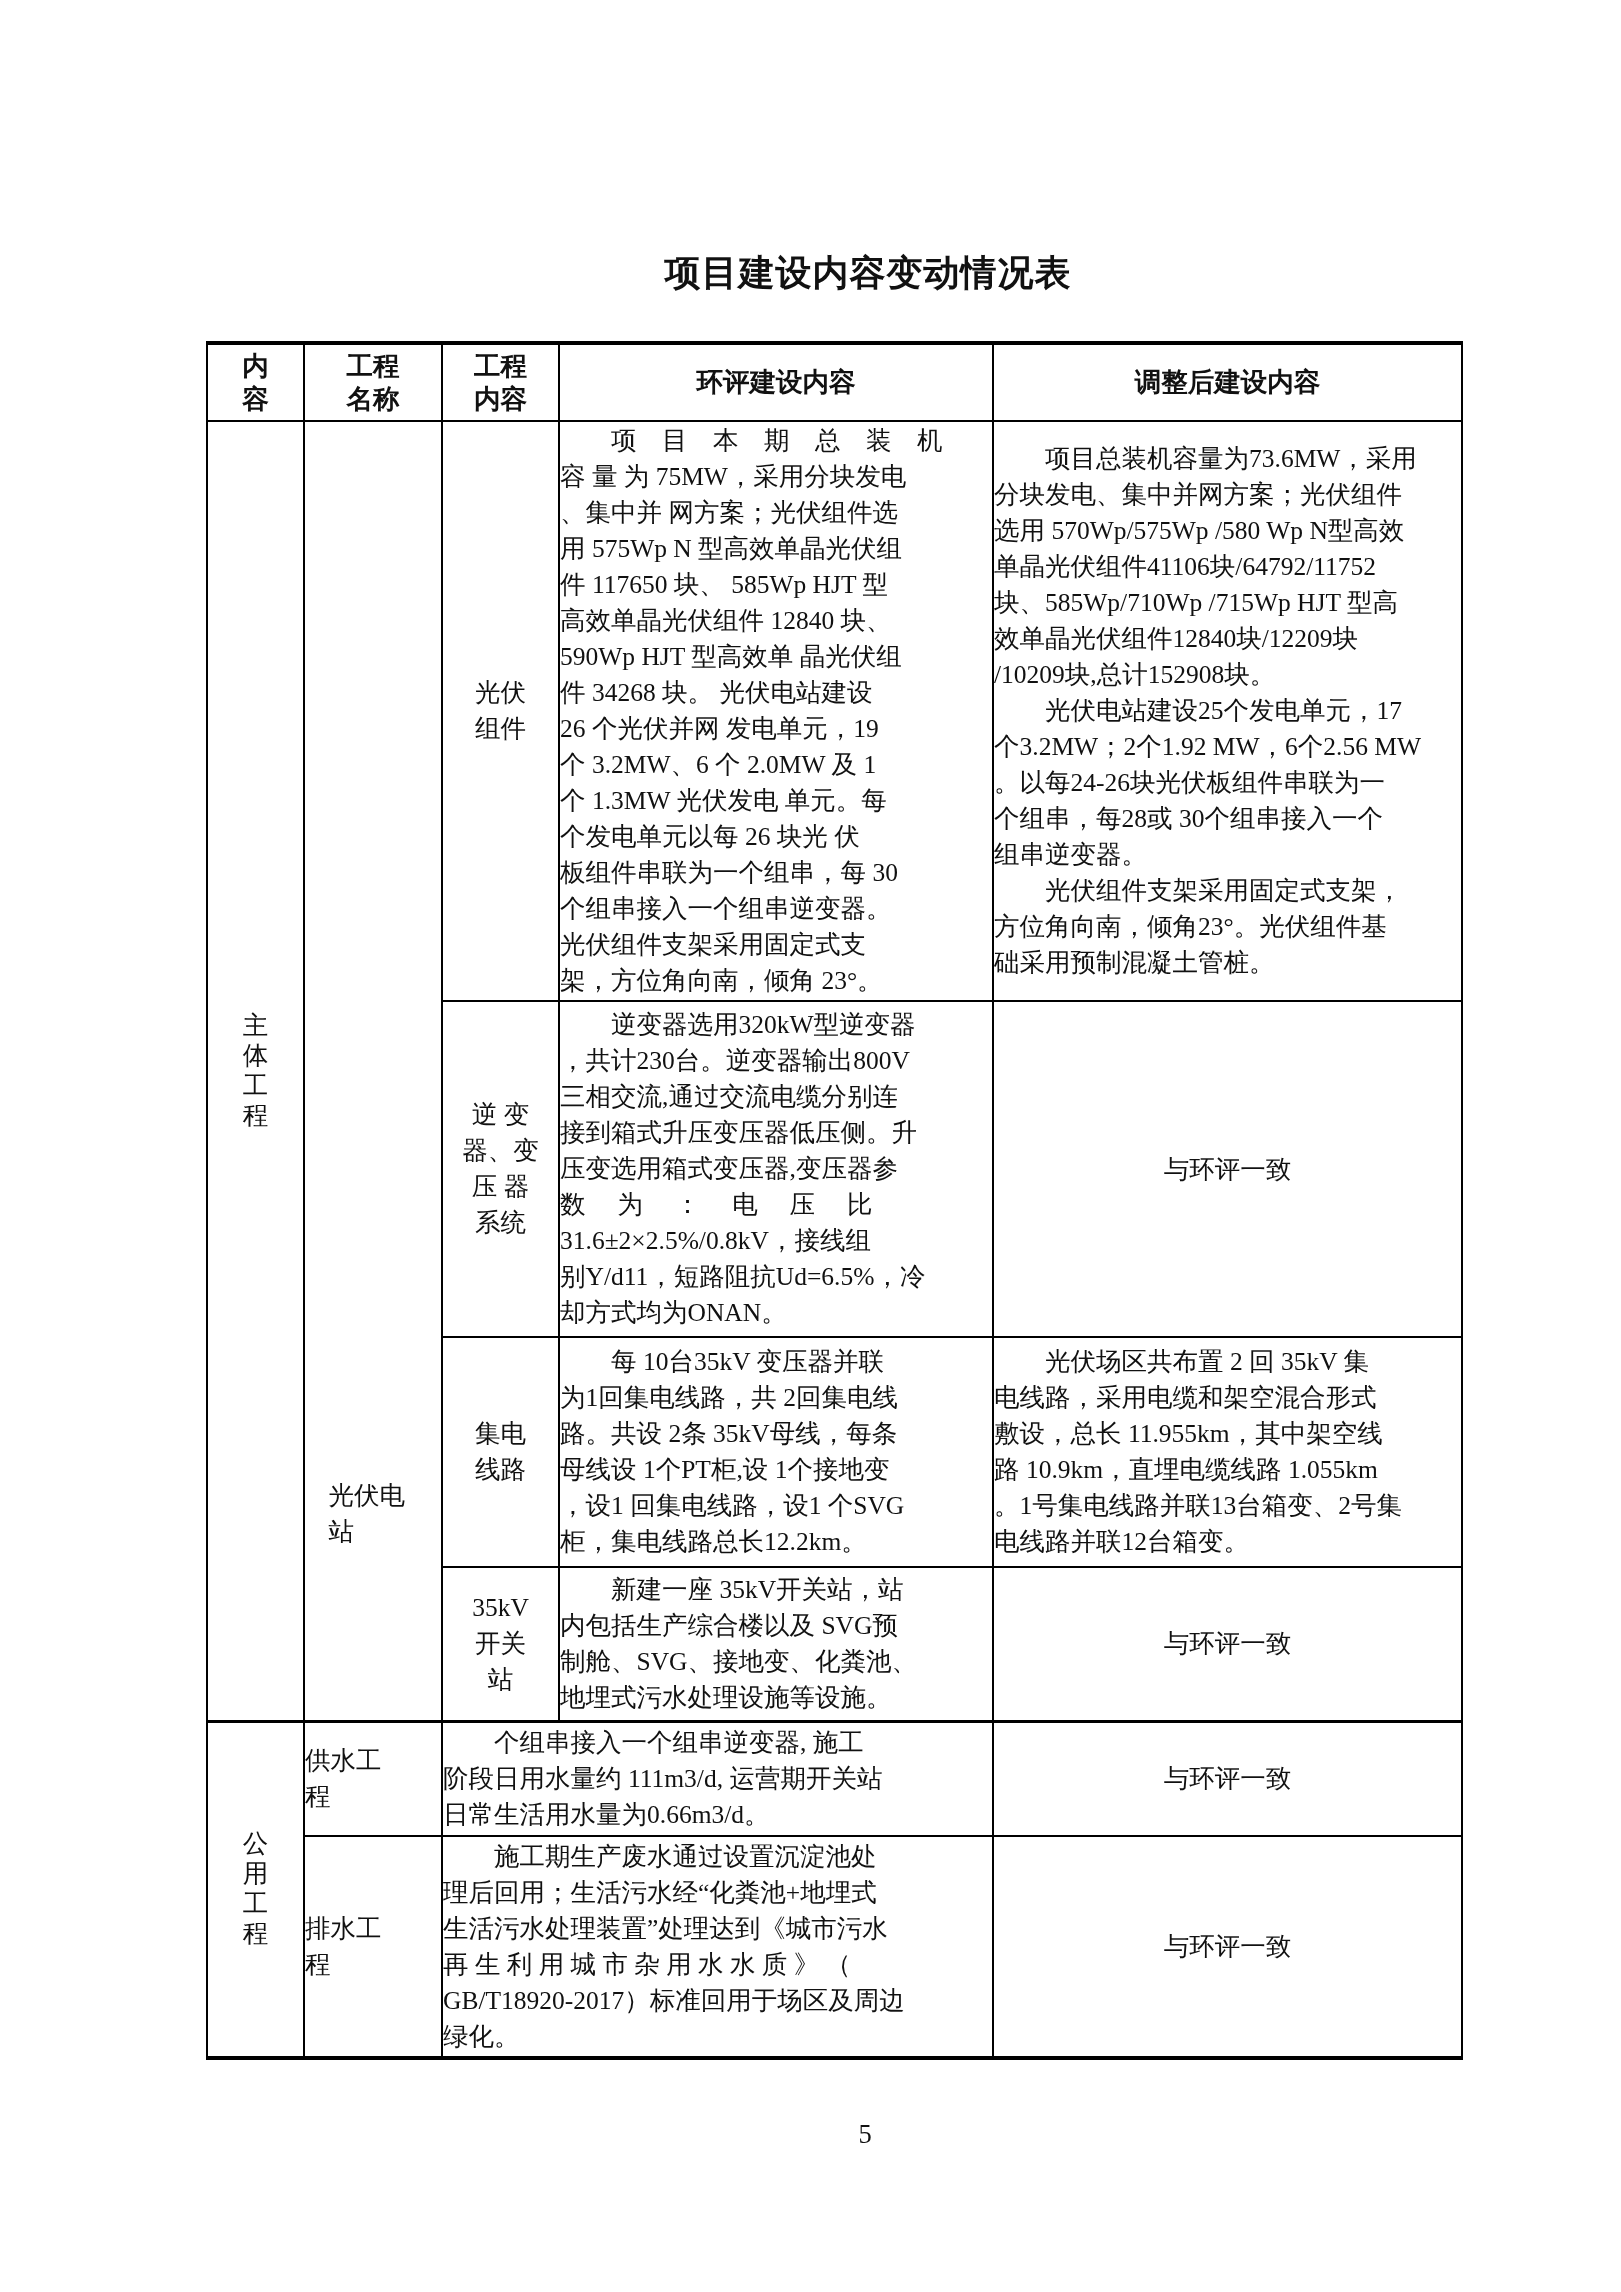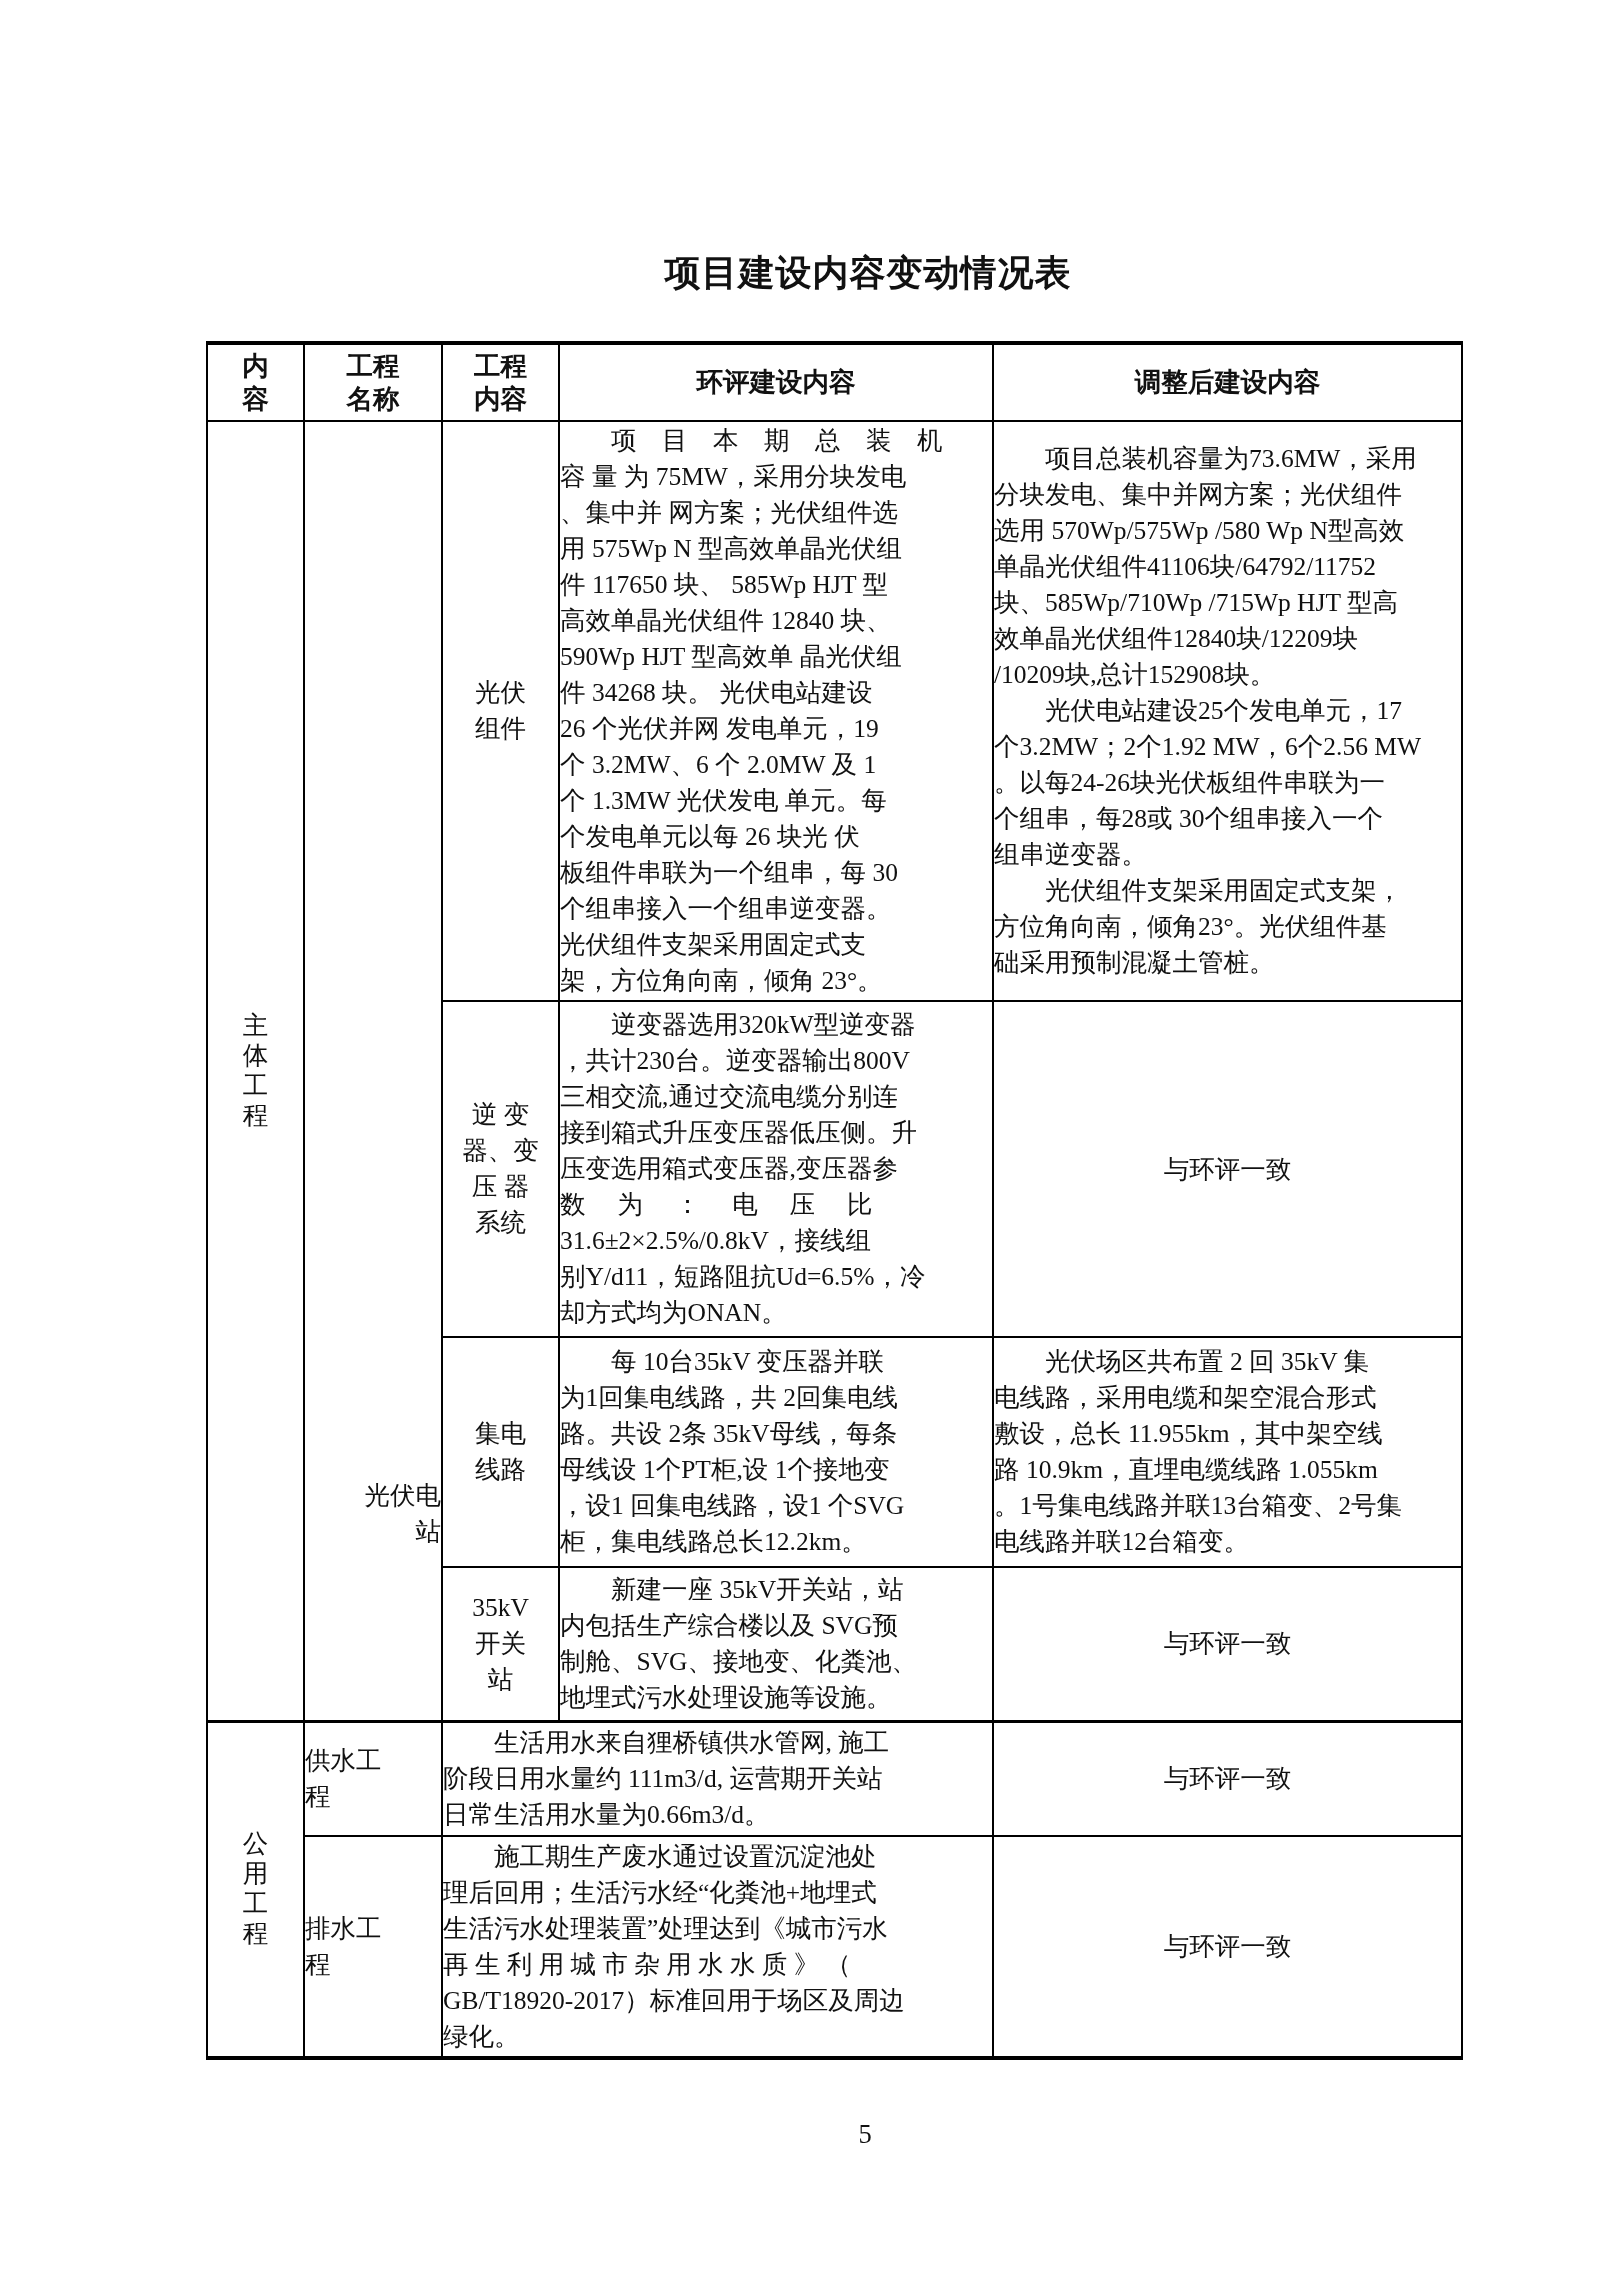--- a/index.html
+++ b/index.html
@@ -46,21 +46,21 @@
   }
   td.label-cell{
     text-align:center;white-space:pre-line;line-height:36px;
   }
   td.vlabel{
     text-align:center;white-space:pre-line;
     line-height:30px;font-size:25.5px;
   }
   td.vlabel-top{vertical-align:top;padding-top:9.8px;}
   td.name-cell{
-    vertical-align:top;text-align:right;
+    vertical-align:top;text-align:left;
     white-space:pre-line;line-height:36px;
   }
   td.name-cell .inner{margin-top:887px;margin-left:23.5px;}
   td.name-top{
     vertical-align:middle;text-align:left;
     white-space:pre-line;line-height:36px;padding-left:23.5px;
   }
   td.body-cell{
     white-space:pre;text-align:left;
     line-height:36px;padding:2px 9.8px;
@@ -189,21 +189,21 @@
       <td class="center-cell">与环评一致</td>
     </tr>
 
     <tr class="r5">
       <td class="vlabel vlabel-top" rowspan="2">公
 用
 工
 程</td>
       <td class="name-top">供水工
 程</td>
-      <td class="body-cell" colspan="2">　　生活用水来自狸桥镇供水管网, 施工
+      <td class="body-cell" colspan="2">　　个组串接入一个组串逆变器, 施工
 阶段日用水量约 111m3/d, 运营期开关站
 日常生活用水量为0.66m3/d。</td>
       <td class="center-cell">与环评一致</td>
     </tr>
 
     <tr class="r6">
       <td class="name-top">排水工
 程</td>
       <td class="body-cell" colspan="2">　　施工期生产废水通过设置沉淀池处
 理后回用；生活污水经“化粪池+地埋式

